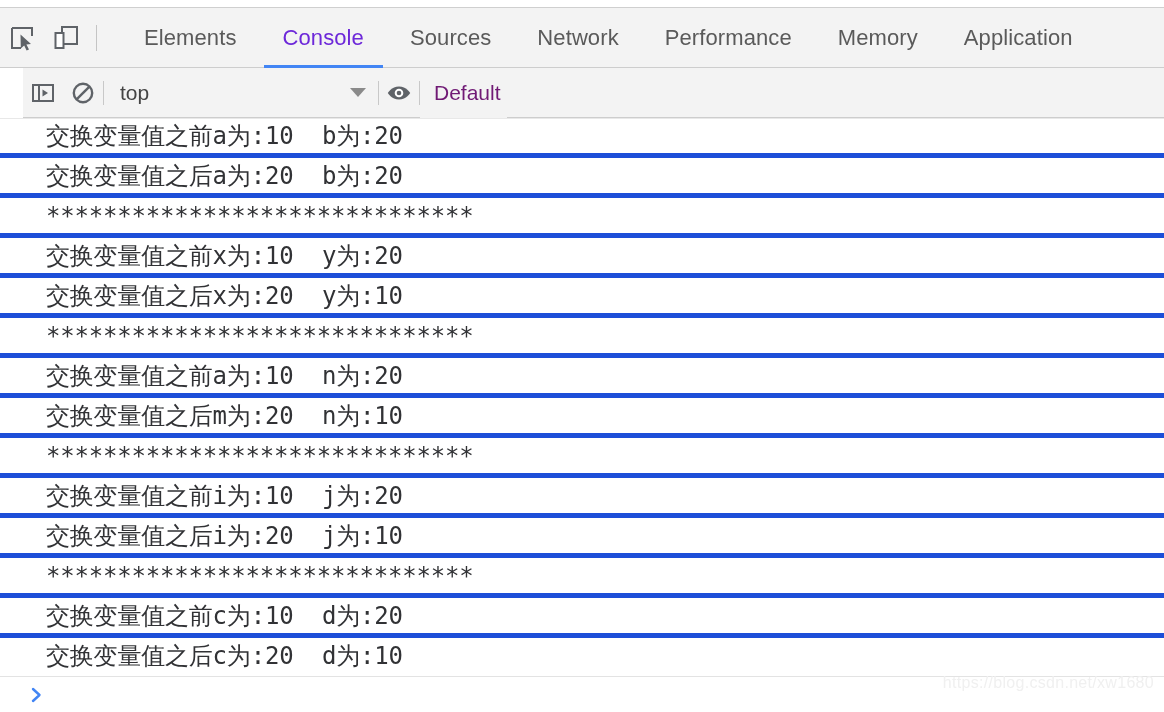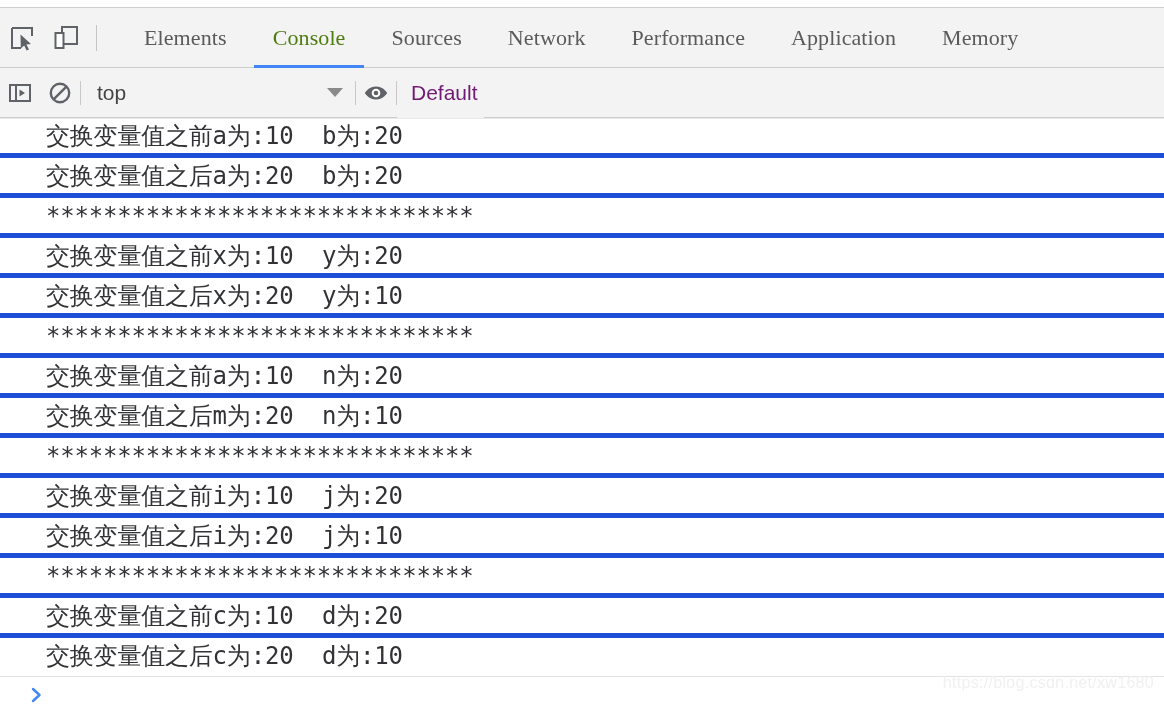--- a/index.html
+++ b/index.html
@@ -35,21 +35,20 @@
   .tabbar {
     height: 61px;
     flex: 0 0 auto;
     background: #f3f3f3;
     border-top: 1px solid #cfcfcf;
     border-bottom: 1px solid #cdcdcd;
     display: flex;
     align-items: center;
     position: relative;
     box-sizing: border-box;
-    font-family: Liberation Serif, serif;
   }
 
   .tb-icon-btn {
     width: 44px;
     height: 44px;
     display: flex;
     align-items: center;
     justify-content: center;
     flex: 0 0 auto;
   }
@@ -77,41 +76,42 @@
     padding: 0 23px;
     font-size: 22px;
     color: #5a5a5a;
     letter-spacing: 0.1px;
     position: relative;
     white-space: nowrap;
     height: 100%;
     box-sizing: border-box;
   }
   .tab.active {
-    color: #4d7c0f;
+    color: #6d28d9;
   }
   .tab.active::after {
     content: "";
     position: absolute;
     left: 4px;
     right: 4px;
     bottom: -1px;
     height: 3px;
     background: #4285f4;
   }
 
   
   .consolebar {
     height: 50px;
     flex: 0 0 auto;
     background: #f3f3f3;
     border-bottom: 1px solid #cdcdcd;
     display: flex;
     align-items: center;
     box-sizing: border-box;
+    margin-left: 23px;
   }
 
   .cb-icon-btn {
     width: 40px;
     height: 40px;
     display: flex;
     align-items: center;
     justify-content: center;
     flex: 0 0 auto;
   }
@@ -287,24 +287,24 @@
       <div class="tab">
           <span>Sources</span>
         </div>
       <div class="tab">
           <span>Network</span>
         </div>
       <div class="tab">
           <span>Performance</span>
         </div>
       <div class="tab">
+          <span>Memory</span>
+        </div>
+      <div class="tab">
           <span>Application</span>
-        </div>
-      <div class="tab">
-          <span>Memory</span>
         </div>
     </div>
   </div>
 
   <div class="consolebar">
 
     <div class="cb-icon-btn" title="Show console sidebar">
       <svg width="24" height="24" viewBox="0 0 24 24">
         <rect x="2" y="4" width="20" height="16" fill="none" stroke="#5f6368" stroke-width="2"></rect>
         <line x1="8" y1="4" x2="8" y2="20" stroke="#5f6368" stroke-width="2"></line>

